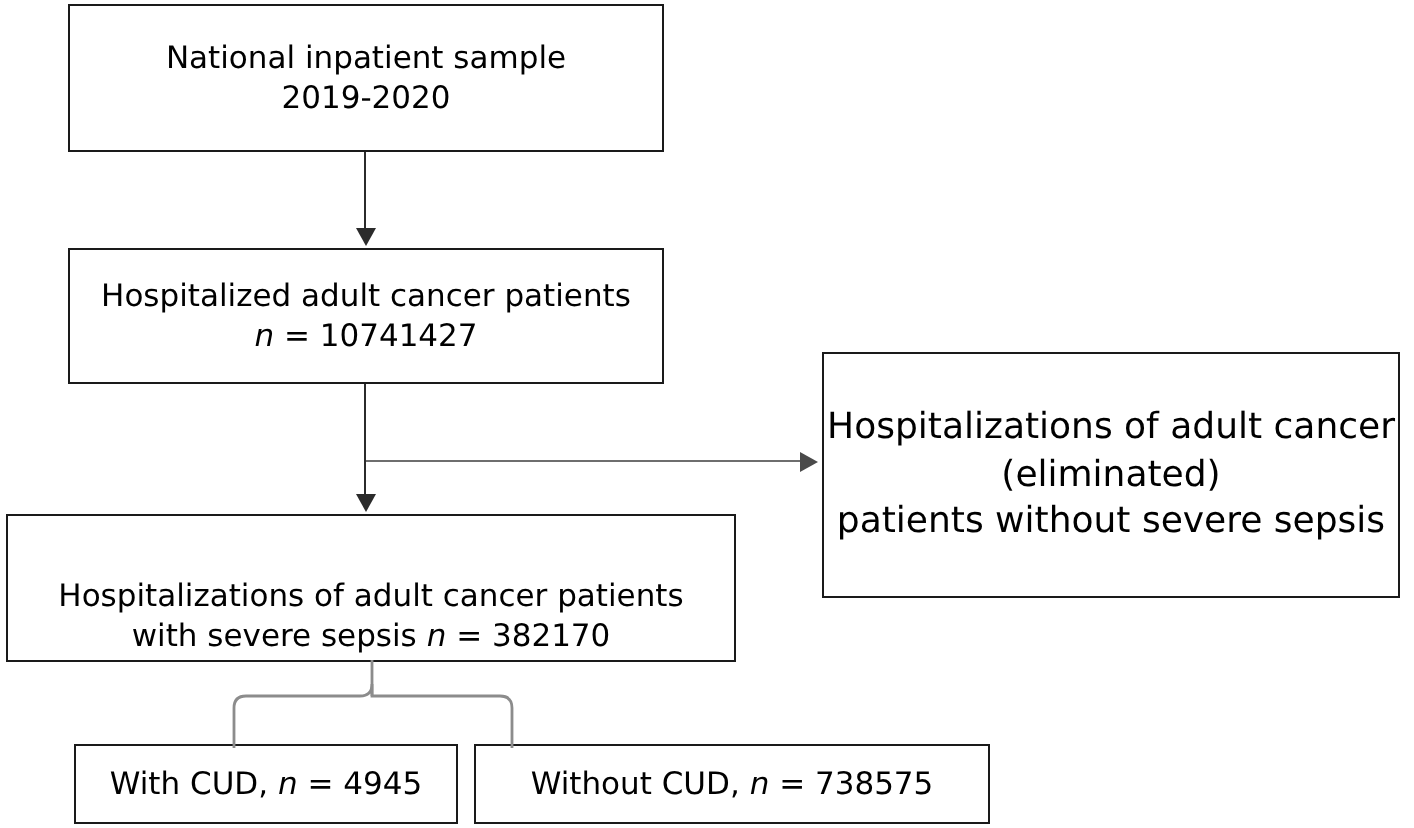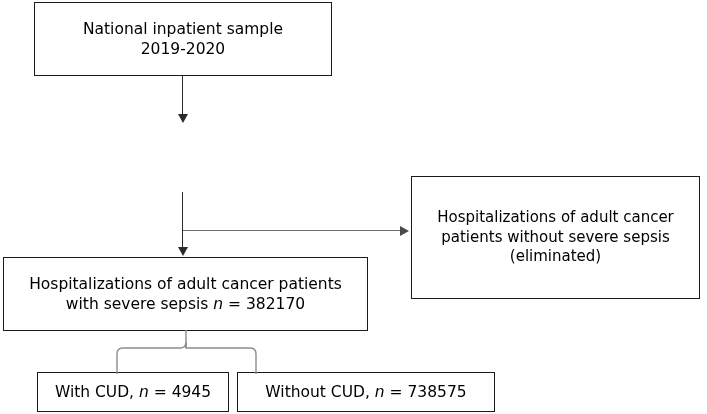--- a/index.html
+++ b/index.html
@@ -38,22 +38,22 @@
     display: block;
     white-space: nowrap;
   }
   .ital {
     font-style: italic;
   }
 
   
   #node-source        { left: 34px;  top: 2px;   width: 298px; height: 74px;  }
   #node-hospitalized  { left: 34px;  top: 124px; width: 298px; height: 68px;  }
-  #node-excluded      { left: 411px; top: 176px; width: 289px; height: 123px; font-size: 15px; }
-  #node-severe-sepsis { left: 3px;   top: 257px; width: 365px; height: 74px;  }
+  #node-excluded      { left: 411px; top: 176px; width: 289px; height: 123px; font-size: 18px; }
+  #node-severe-sepsis { left: 3px;   top: 257px; width: 365px; height: 74px; justify-content: flex-end;  }
   #node-with-cud      { left: 37px;  top: 372px; width: 192px; height: 40px;  }
   #node-without-cud   { left: 237px; top: 372px; width: 258px; height: 40px; justify-content: center;  }
 
   
   .vline {
     position: absolute;
     width: 0;
     border-left: 1.6px solid #2b2b2b;
   }
   .hline {
@@ -95,25 +95,29 @@
 </head>
 <body>
 
 <div id="canvas">
 
   <div class="node" id="node-source">
     <span class="line">National inpatient sample</span>
     <span class="line">2019-2020</span>
   </div>
 
+  <div class="node" id="node-hospitalized">
+    <span class="line">Hospitalized adult cancer patients</span>
+    <span class="line"><span class="ital">n</span><span> = </span><span>10741427</span></span>
+  </div>
 
   <div class="node" id="node-excluded">
     <span class="line">Hospitalizations of adult cancer</span>
+    <span class="line">(eliminated)</span>
     <span class="line">patients without severe sepsis</span>
-    <span class="line">(eliminated)</span>
   </div>
 
   <div class="node" id="node-severe-sepsis">
     <span class="line">Hospitalizations of adult cancer patients</span>
     <span class="line"><span>with severe sepsis </span><span class="ital">n</span><span> = </span><span>382170</span></span>
   </div>
 
   <div class="node" id="node-with-cud">
     <span class="line"><span>With CUD, </span><span class="ital">n</span><span> = </span><span>4945</span></span>
   </div>

